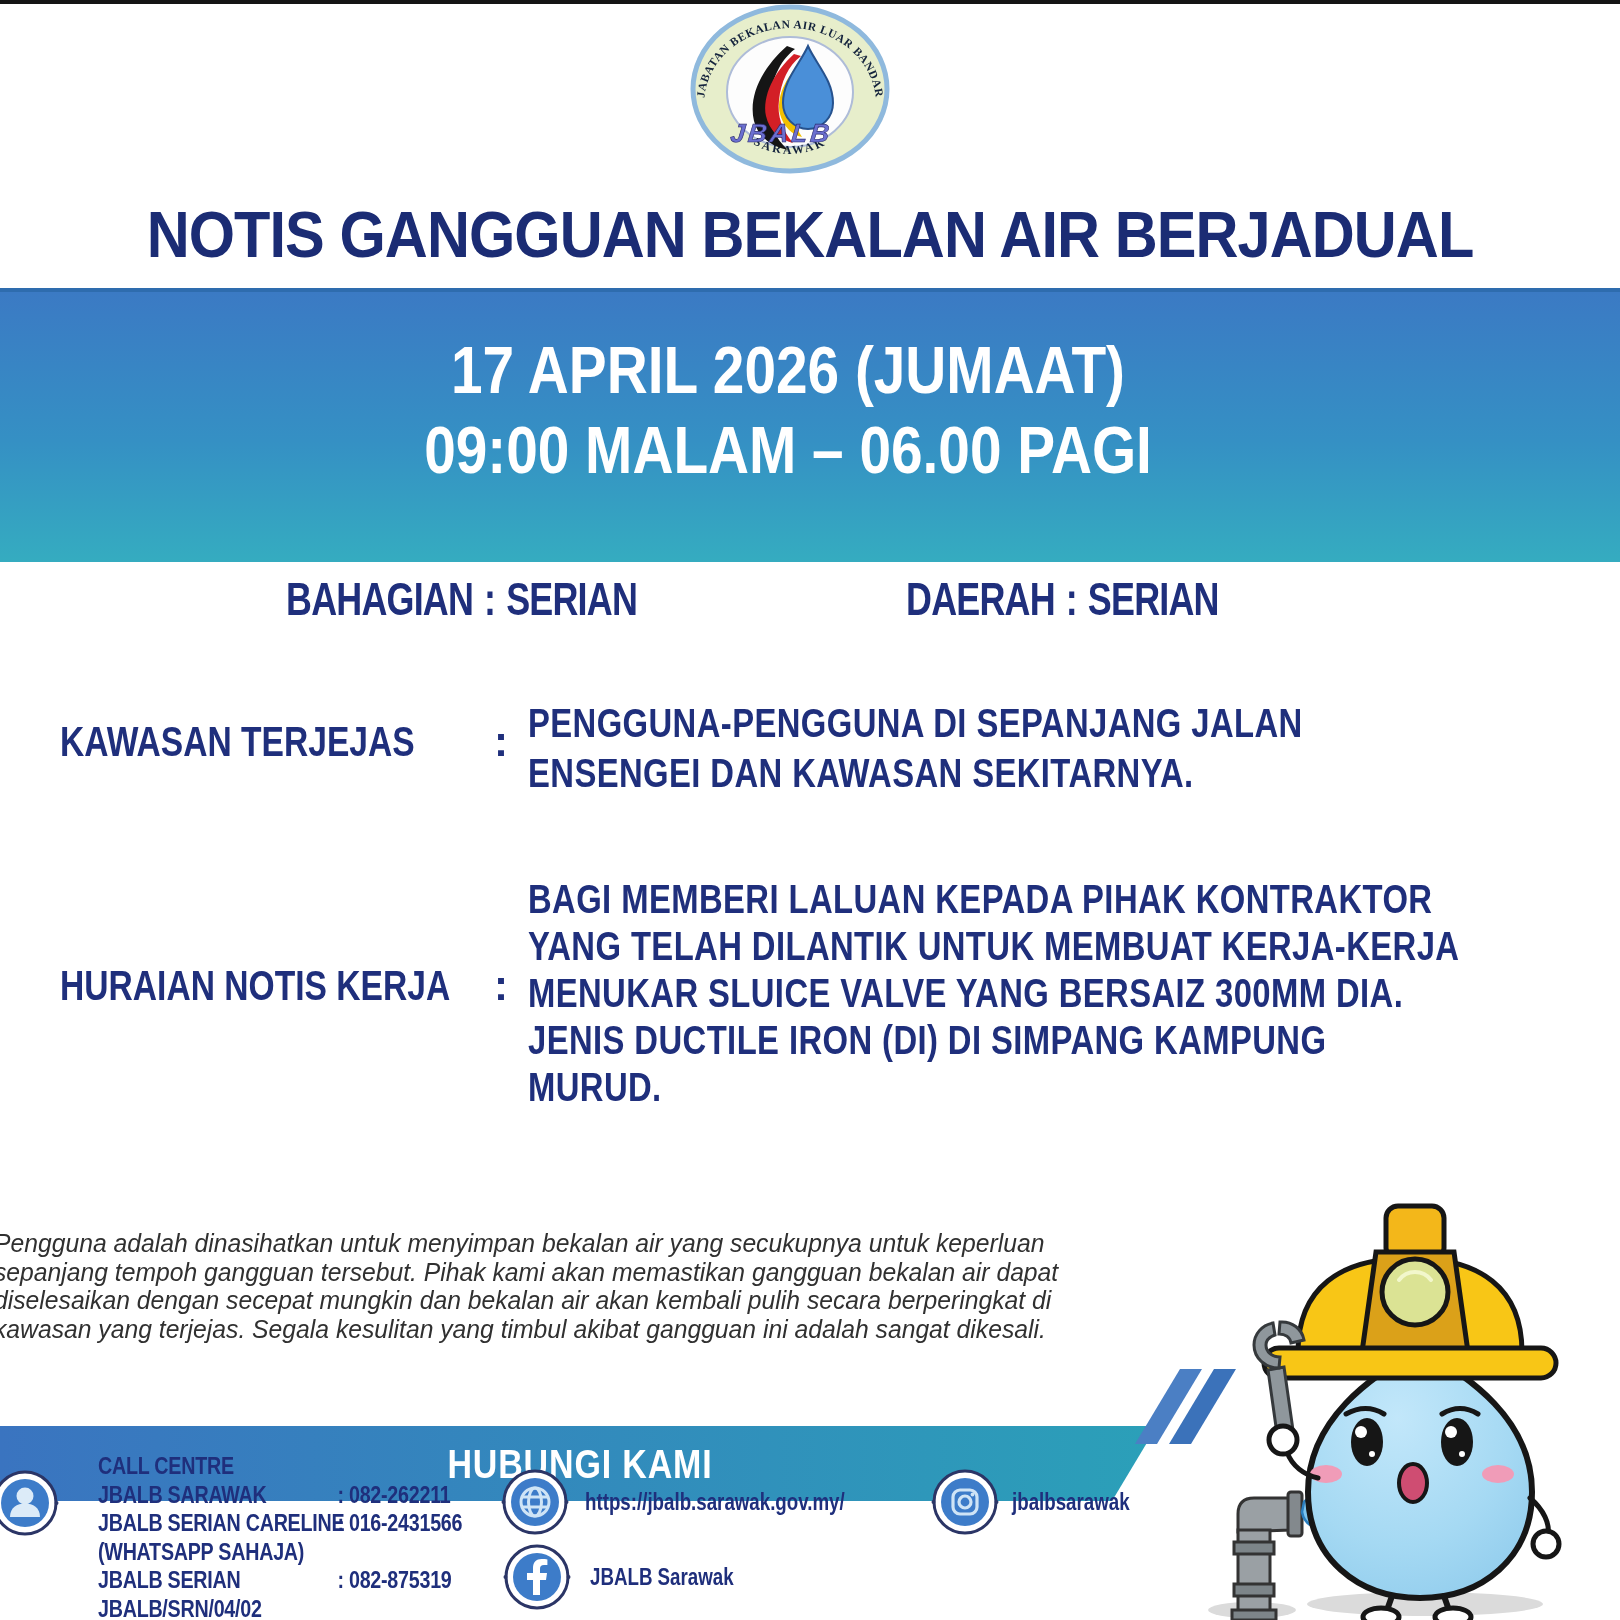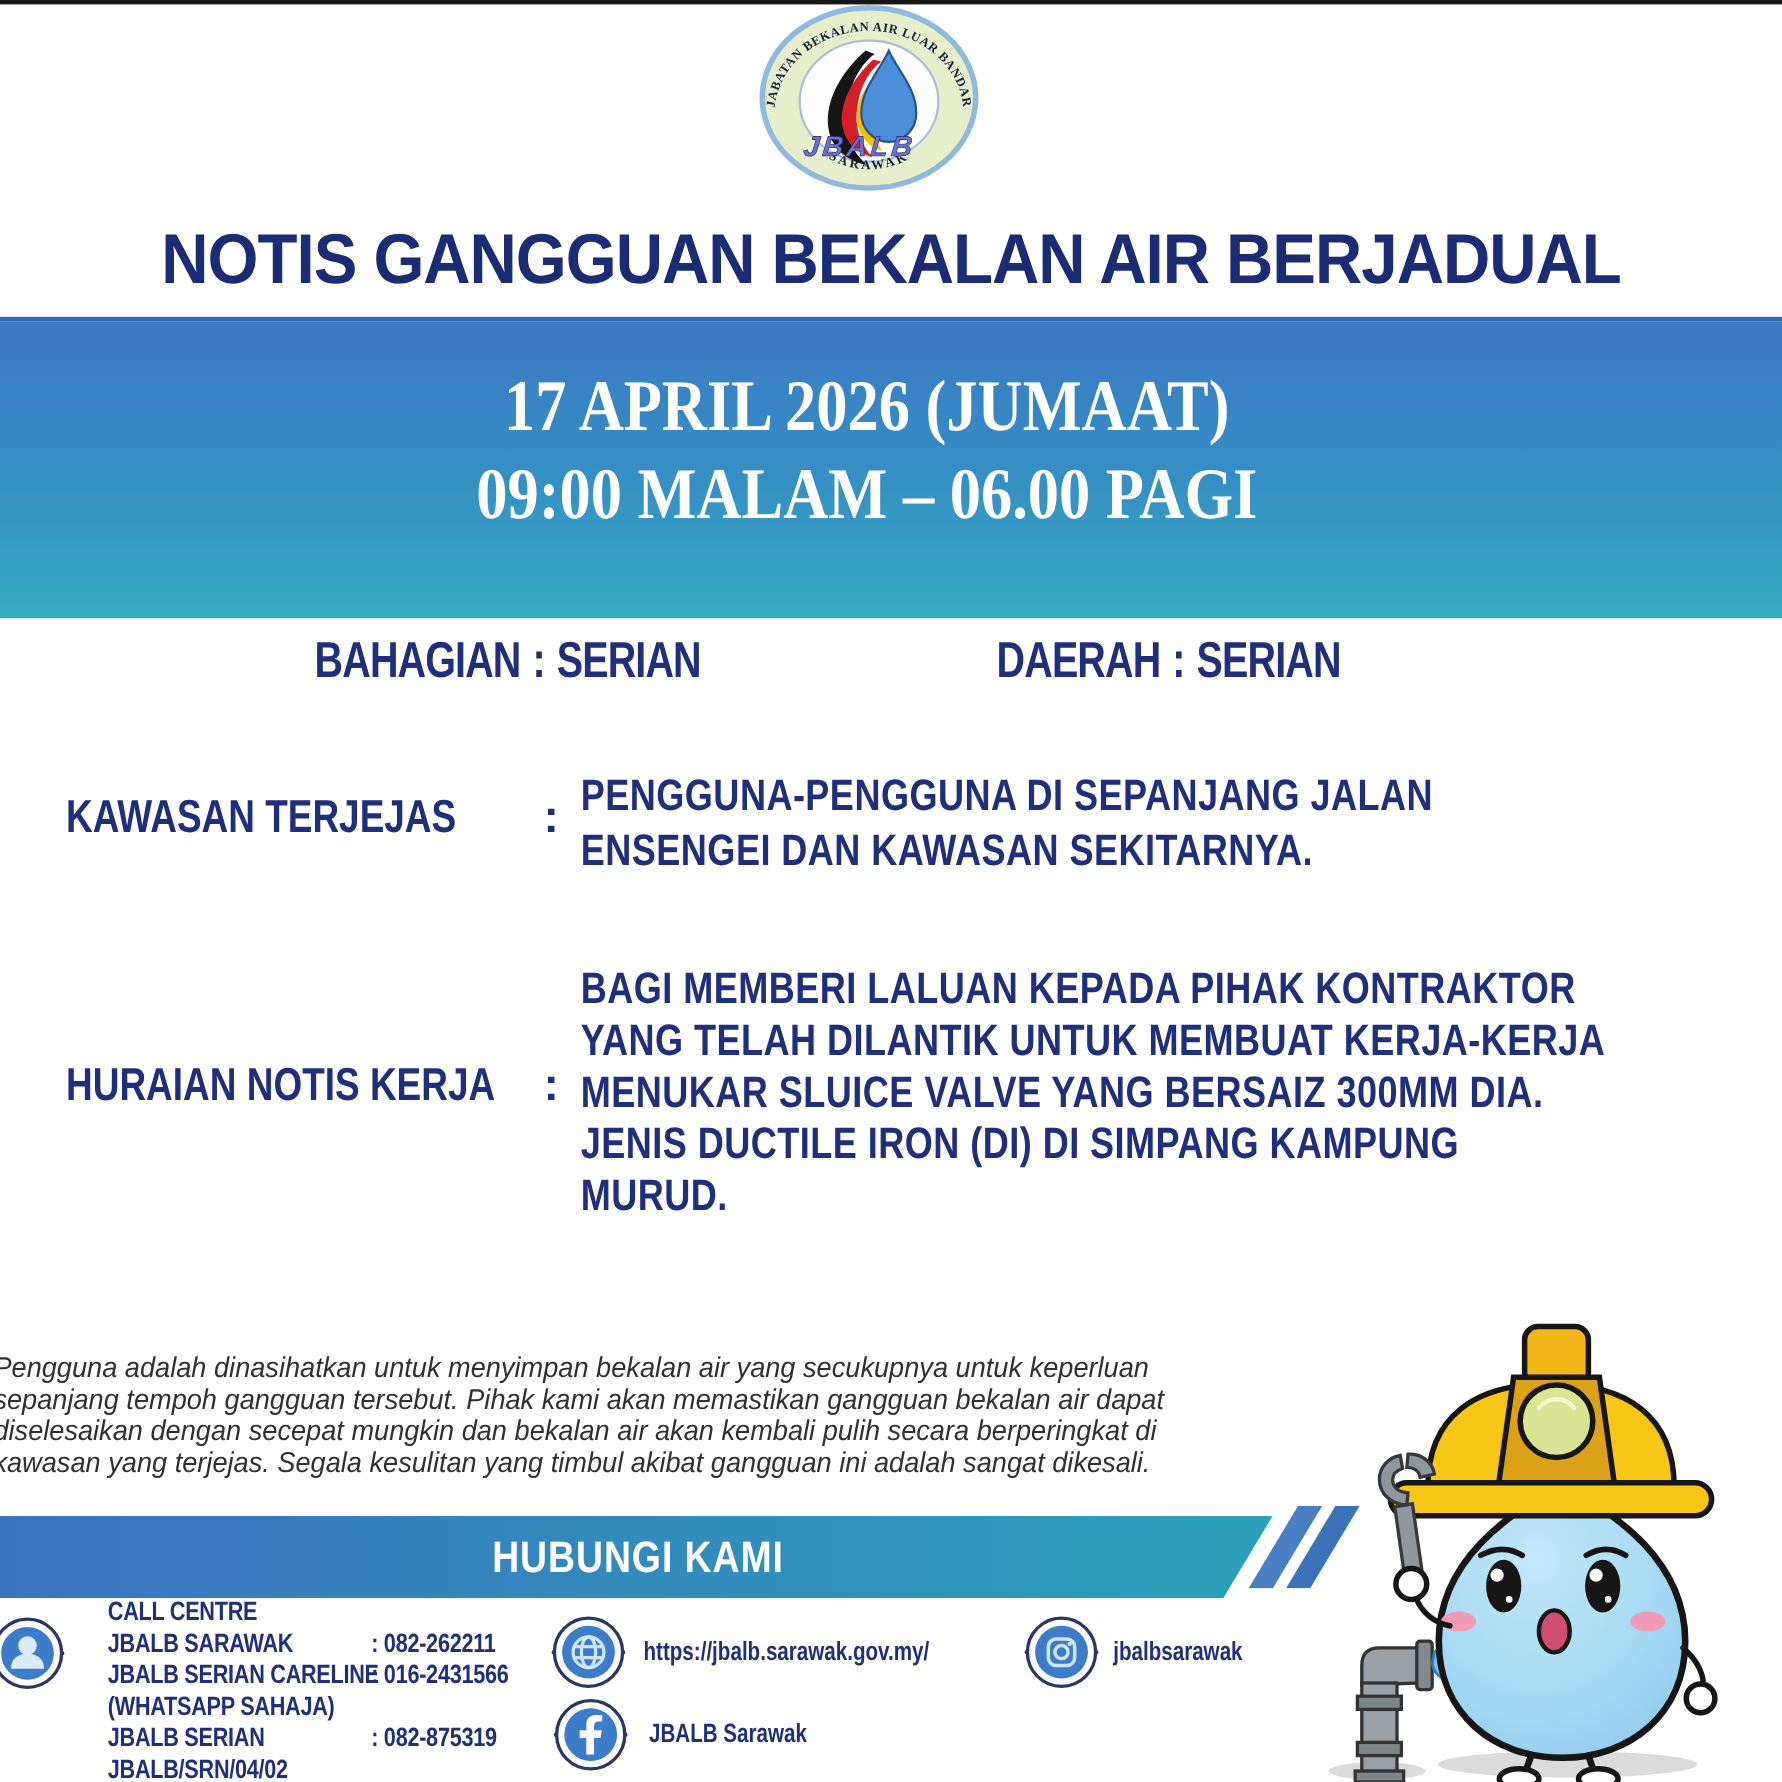--- a/index.html
+++ b/index.html
@@ -10,21 +10,21 @@
   
   #top-strip{left:0;top:0;width:1620px;height:4px;background:#151515;}
 
   
   #page-title{left:0;top:198px;width:1620px;text-align:center;font-size:64px;font-weight:bold;
               color:#1B2C74;letter-spacing:-1px;transform:scaleX(.93);transform-origin:center top;white-space:nowrap;}
 
   
   #date-banner{left:0;top:288px;width:1620px;height:274px;
                background:linear-gradient(180deg,#3B7AC4 0%,#3590C4 55%,#35ACC0 100%);
-               border-top:4px solid #2E6CAE;box-sizing:border-box;font-family:Liberation Serif, serif;}
+               border-top:4px solid #2E6CAE;box-sizing:border-box;}
   .banner-line{position:absolute;left:0;width:1576px;text-align:center;color:#ffffff;font-weight:bold;
                font-size:66px;white-space:nowrap;transform:scaleX(.86);transform-origin:center top;}
   #banner-date{top:40px;}
   #banner-time{top:120px;}
 
   
   .region-item{display:flex;gap:14px;font-size:46px;font-weight:bold;color:#1F2F7C;
                transform:scaleX(.78);transform-origin:left top;white-space:nowrap;letter-spacing:-1px;}
   #region-bahagian{left:286px;top:572px;}
   #region-daerah{left:906px;top:572px;}
@@ -34,21 +34,21 @@
   .sec-colon{font-size:42px;font-weight:bold;color:#1F2F7C;}
   .sec-values{left:528px;color:#1F2F7C;font-weight:bold;font-size:40px;transform:scaleX(.82);transform-origin:left top;}
   .sec-line{white-space:nowrap;letter-spacing:.5px;}
 
   
   #advisory{left:-6px;top:1229px;font-style:italic;font-size:26px;line-height:28.6px;color:#303030;
             transform:scaleX(.95);transform-origin:left top;}
   .adv-line{white-space:nowrap;}
 
   
-  #contact-banner{left:0;top:1378px;width:1240px;height:83px;
+  #contact-banner{left:0;top:1426px;width:1240px;height:83px;
                   background:linear-gradient(90deg,#3A74C0 0%,#2AA3B8 100%);
                   clip-path:polygon(0 0,1157px 0,1112px 75px,0 75px);}
   #contact-banner-title{left:0;top:16px;width:1160px;text-align:center;color:#ffffff;font-weight:bold;
                         font-size:40px;letter-spacing:1px;transform:scaleX(.85);transform-origin:center top;white-space:nowrap;}
   .stripe{top:1369px;width:67px;height:75px;clip-path:polygon(45px 0,67px 0,22px 75px,0 75px);}
   #stripe-1{left:1135px;background:#4B7FC4;}
   #stripe-2{left:1169px;background:#3B72BA;}
 
   
   #call-centre-block{left:98px;top:1452px;font-size:24px;font-weight:bold;color:#1F2F7C;line-height:28.6px;

